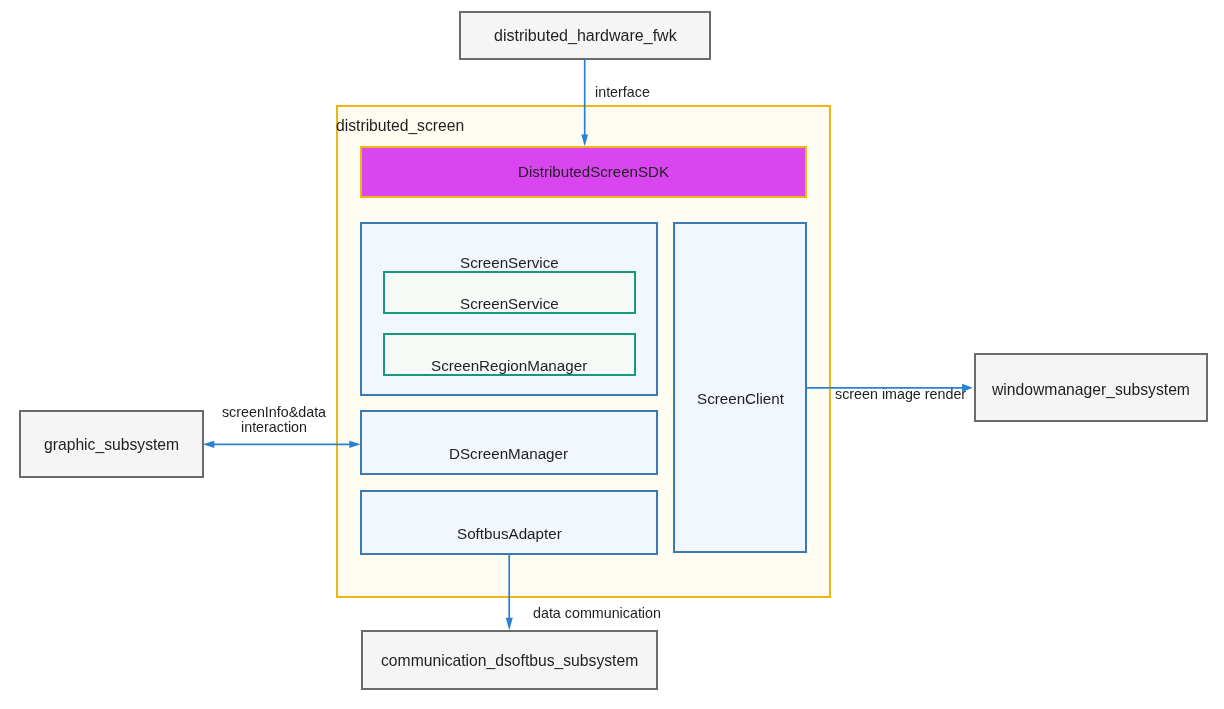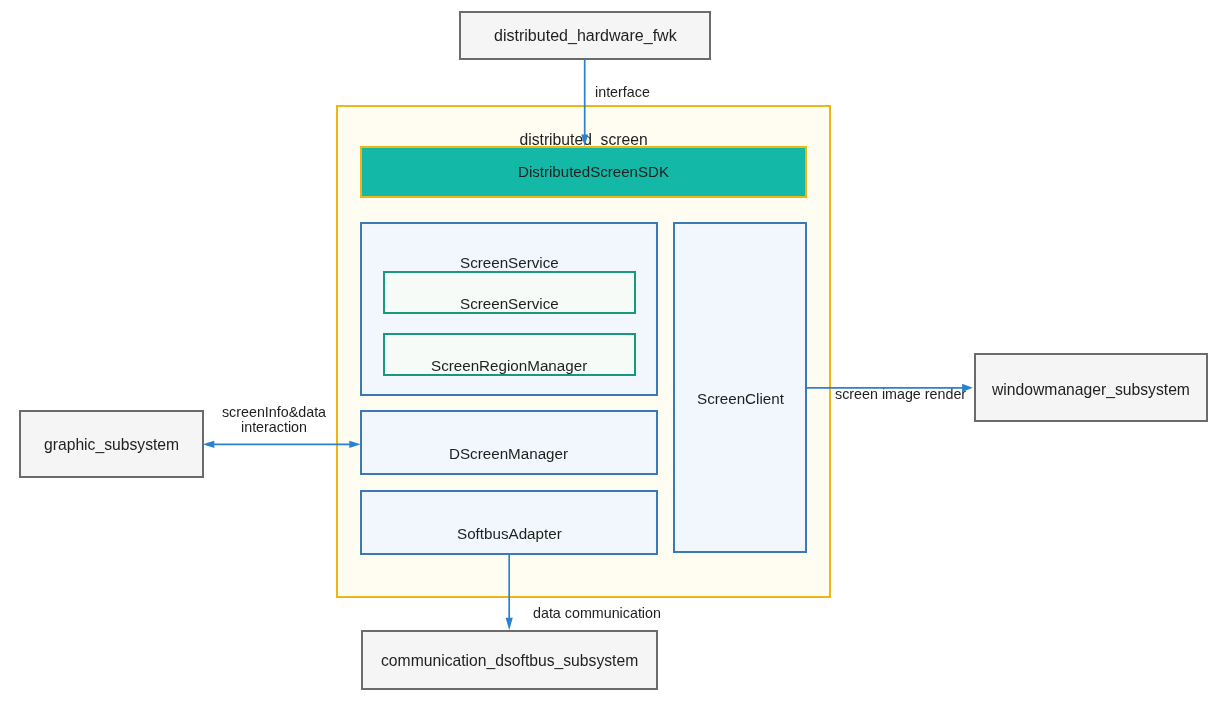--- a/index.html
+++ b/index.html
@@ -5,42 +5,42 @@
 <style>
   html,body{margin:0;padding:0;background:#ffffff;}
   body{width:1224px;height:709px;overflow:hidden;
        font-family:"Liberation Sans",sans-serif;color:#1f1f1f;
        -webkit-font-smoothing:antialiased;}
   #canvas{position:relative;width:1032px;height:709px;background:#ffffff;}
   .box{position:absolute;box-sizing:border-box;display:flex;align-items:center;
        justify-content:center;text-align:center;line-height:1.2;}
   .grey-box{background:#f5f5f5;border:2px solid #6b6b6b;font-size:15.7px;}
   .ds-container{background:#fffcf1;border:2px solid #efb512;}
-  .sdk-box{background:#14b8a6;border:2px solid #efb512;font-size:15.1px;padding-left:20px;}
+  .sdk-box{background:#d946ef;border:2px solid #efb512;font-size:15.1px;padding-left:20px;}
   .blue-box{background:#f1f7fd;border:2px solid #3a7ab2;font-size:15.2px;}
   .green-box{background:#f6fbf7;border:2px solid #159a7c;font-size:15.2px;}
   .lbl{position:absolute;font-size:14.3px;color:#1f1f1f;white-space:pre;line-height:16px;}
   .box > span, .lbl{will-change:transform;}
   .blue-box > span,.green-box > span{position:relative;top:1.6px;margin-top:20px;}
   .sdk-box > span{position:relative;top:0.4px;}
   .grey-box > span{position:relative;top:1.9px;}
   svg.edges{position:absolute;left:0;top:0;width:1224px;height:709px;overflow:visible;z-index:5;pointer-events:none;}
 </style>
 </head>
 <body>
 
 <div id="canvas">
 
   <div class="box grey-box" style="left:458.8px;top:11.0px;width:252.1px;height:48.6px;font-size:16.05px;">
     <span style="top:0.3px">distributed_hardware_fwk</span>
   </div>
 
   <div class="box ds-container" style="left:336.0px;top:105.0px;width:495.2px;height:493px;"></div>
 
-  <div class="lbl" style="left:336px;top:117.7px;width:495.2px;text-align:center;font-size:15.7px;margin-top:14px;">distributed_screen</div>
+  <div class="lbl" style="left:336px;top:117.7px;width:495.2px;text-align:left;font-size:15.7px;">distributed_screen</div>
 
   <div class="box sdk-box" style="left:360.4px;top:146.0px;width:446.7px;height:51.8px;">
     <span>DistributedScreenSDK</span>
   </div>
 
   <div class="box blue-box" style="left:359.6px;top:221.9px;width:298.7px;height:174px;align-items:flex-start;padding-top:8.1px;">
     <span>ScreenService</span>
   </div>
 
   <div class="box green-box" style="left:383.3px;top:270.6px;width:252.5px;height:43.1px;">

